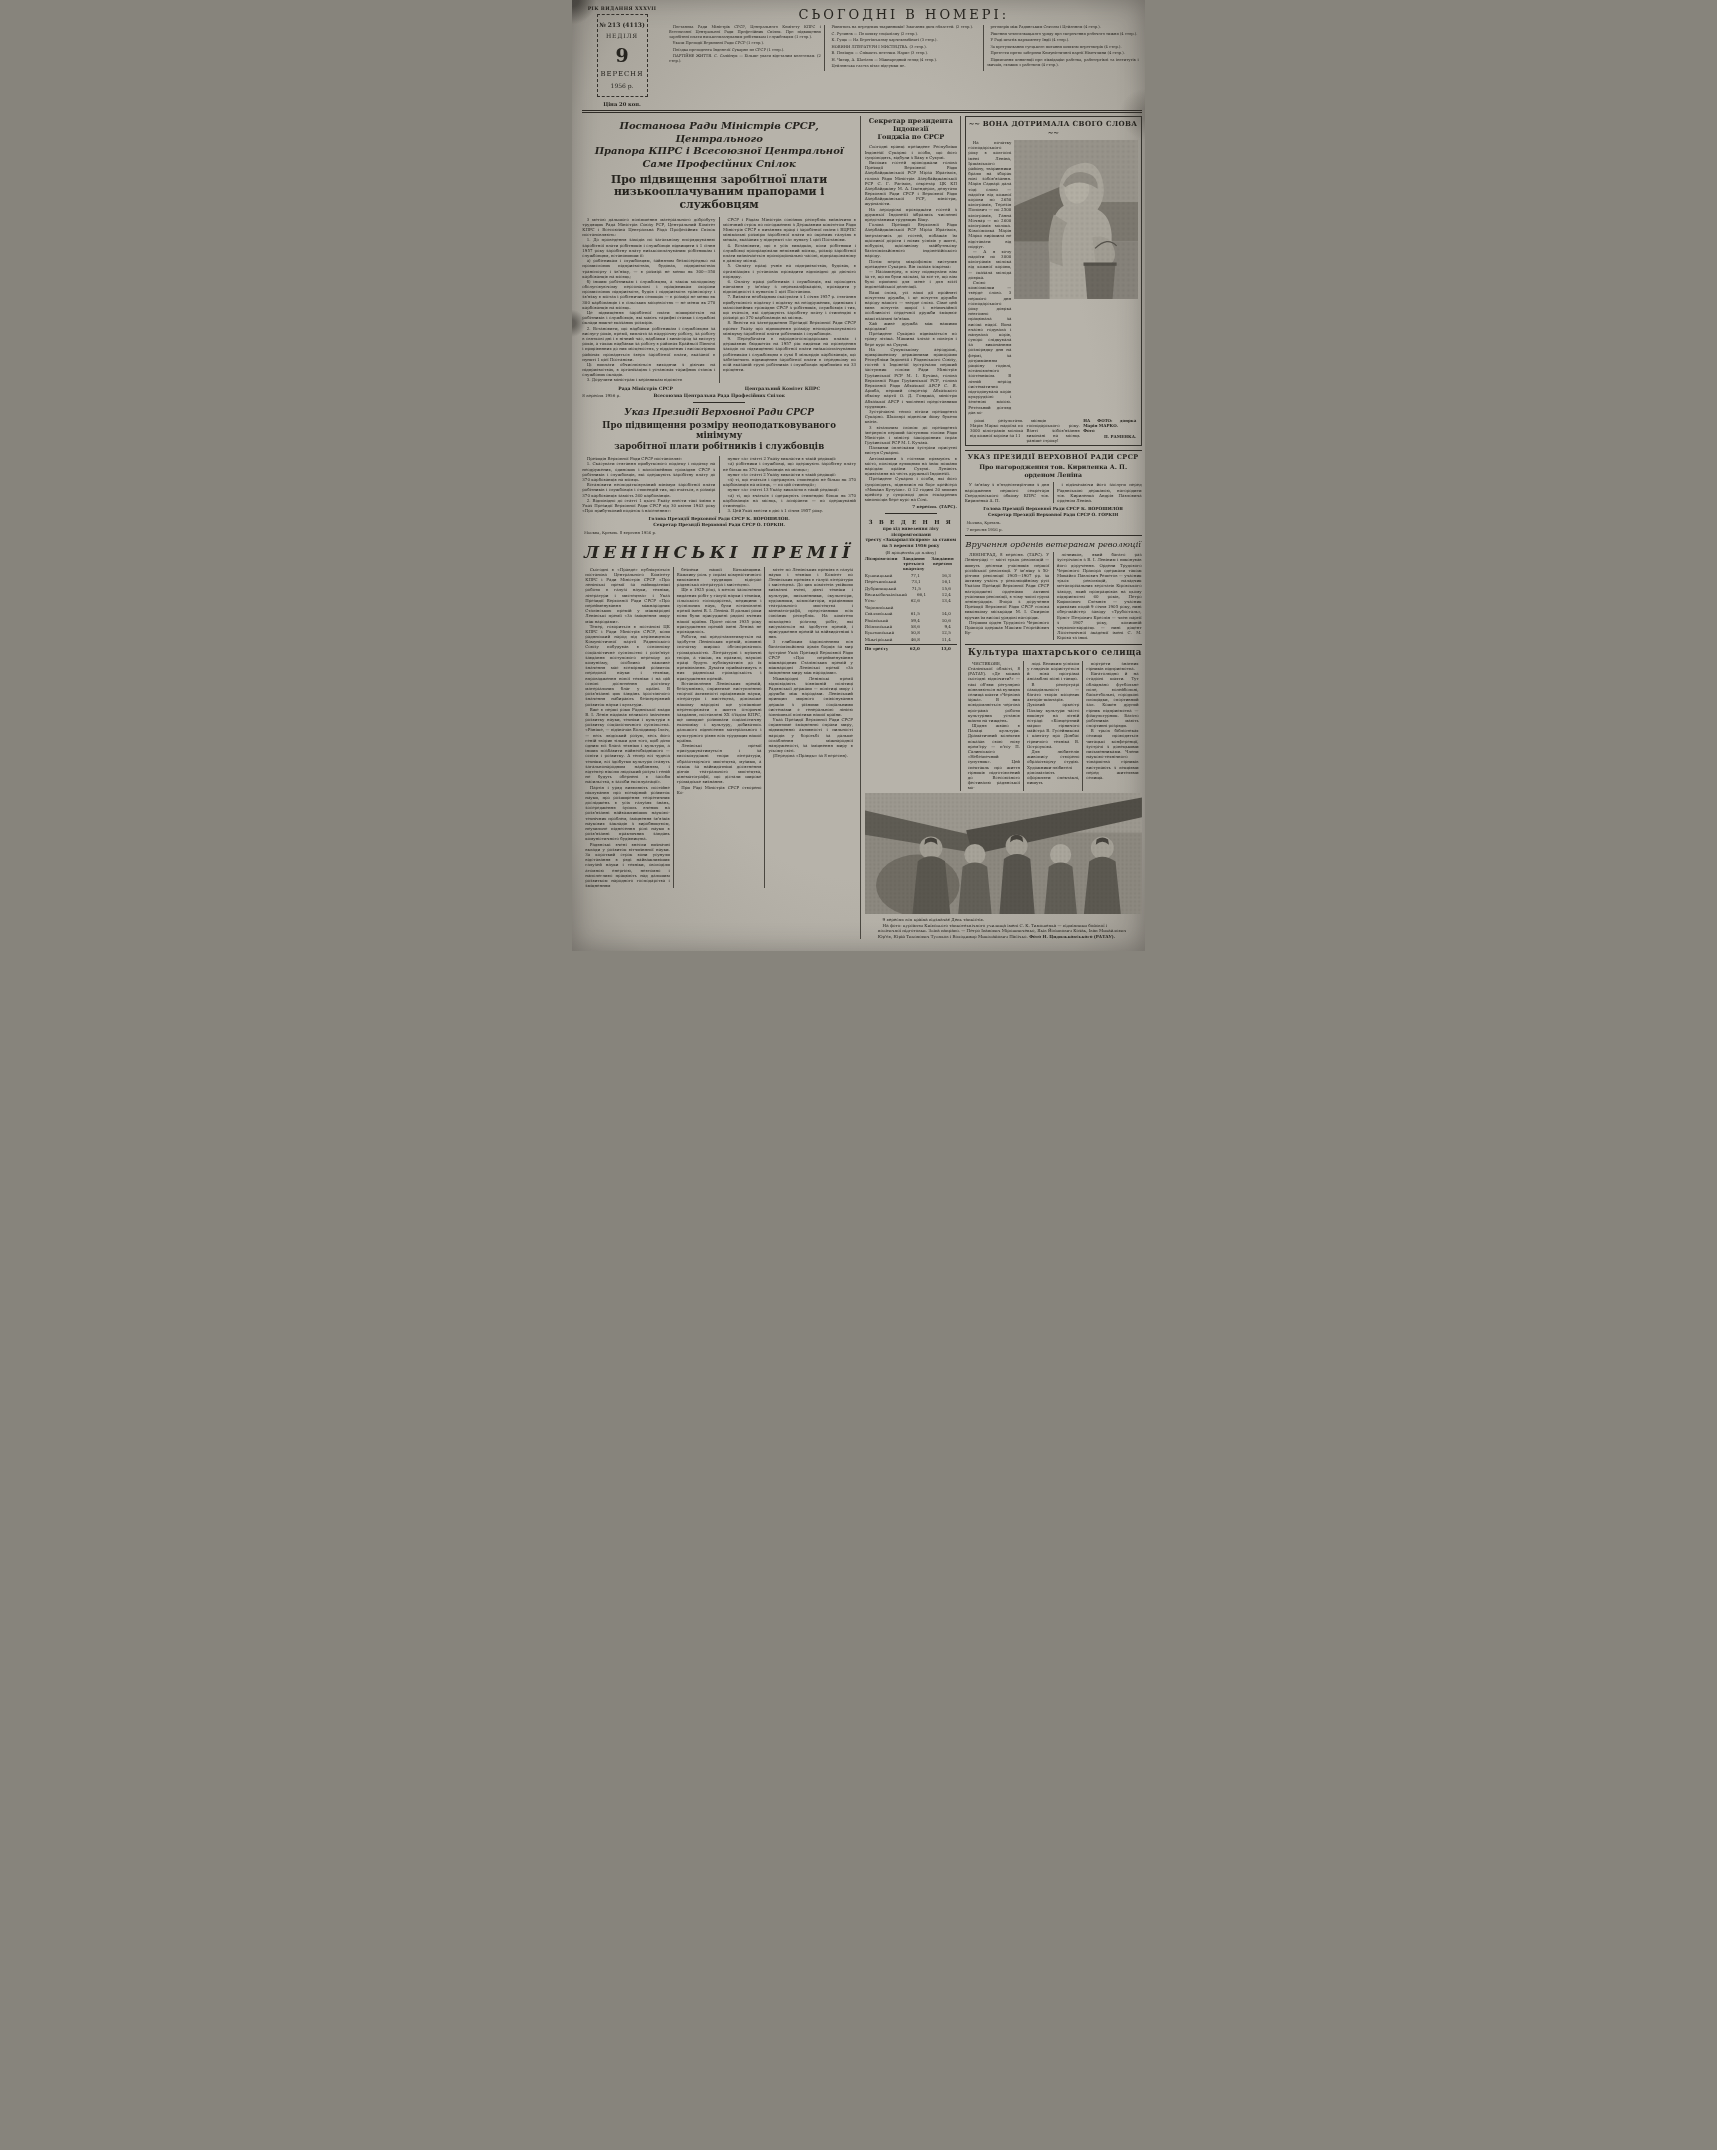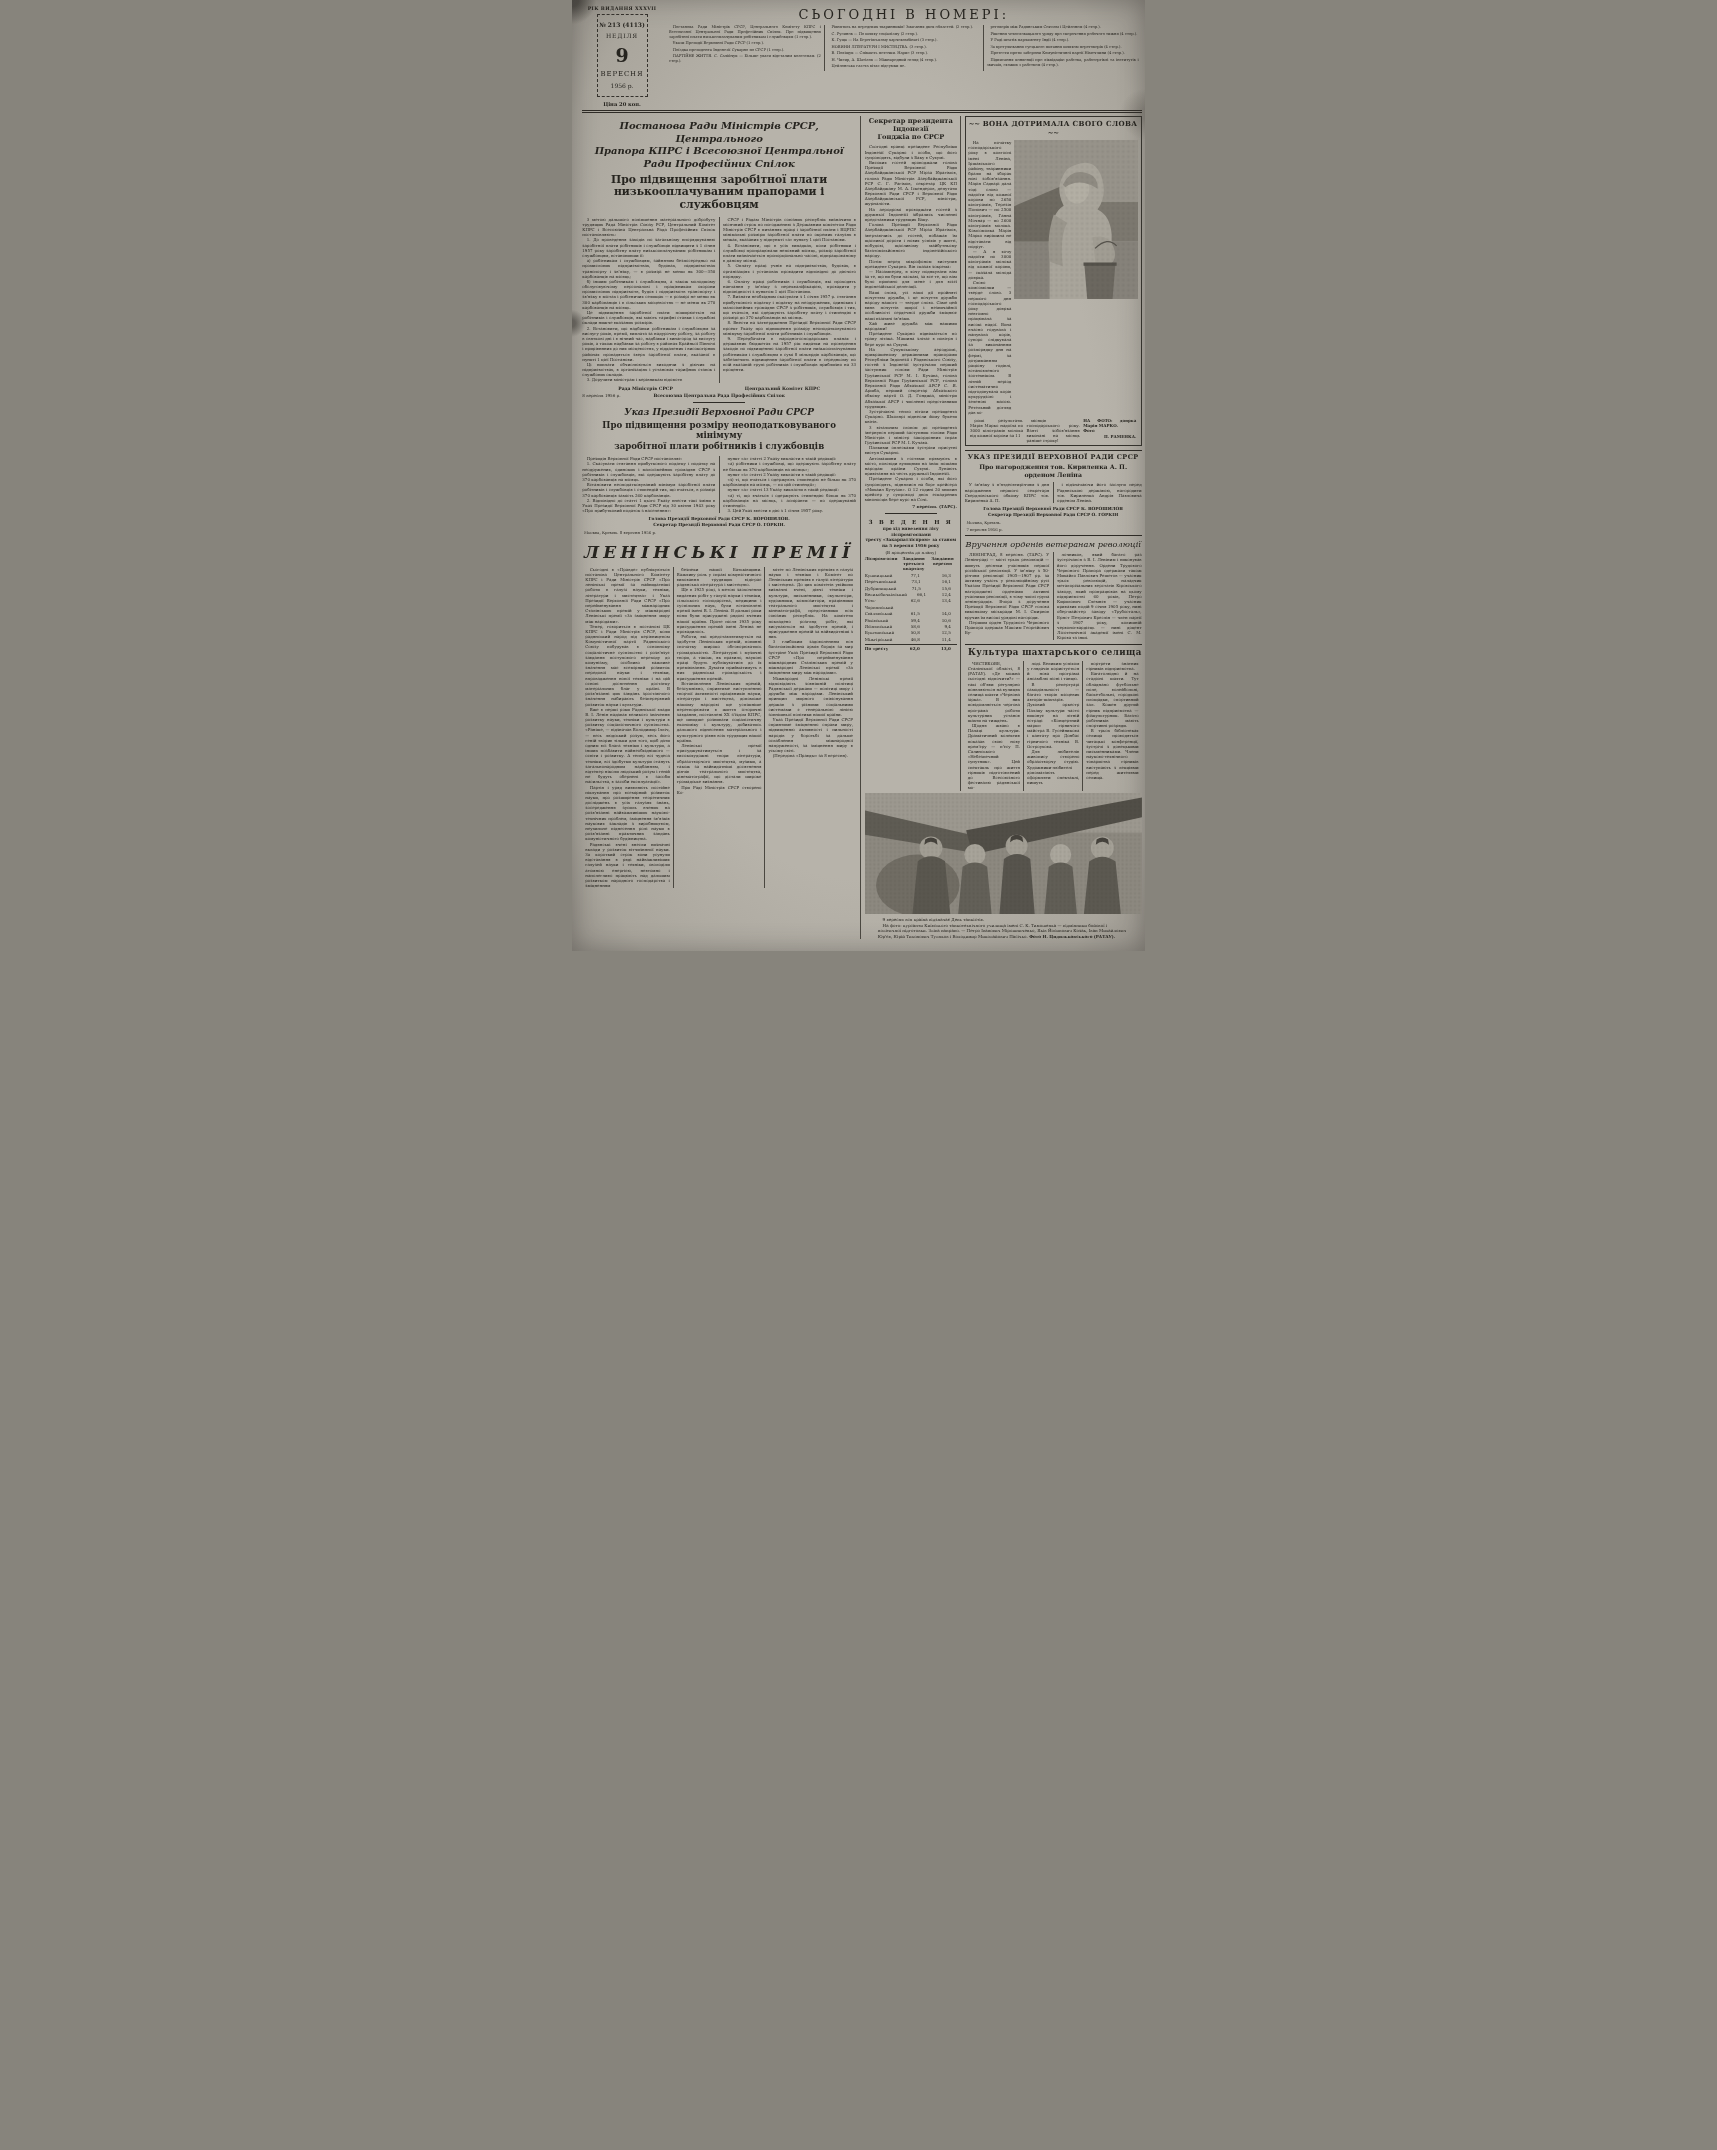--- a/index.html
+++ b/index.html
@@ -153,21 +153,21 @@
 
   <div class="main">
 
     <div class="gleft">
 
       <div>
         <div class="kicker">
 
         <div>Постанова Ради Міністрів СРСР, Центрального</div>
             <div>Прапора КПРС і Всесоюзної Центральної</div>
-            <div>Ради Професійних Спілок</div>
+            <div>Саме Професійних Спілок</div>
           </div>
         <div class="headline">
           <div>Про підвищення заробітної плати</div>
           <div>низькооплачуваним прапорами і службовцям</div>
         </div>
         <div class="twocol bodytx">
           <div>
 
           <p>З метою дальшого поліпшення матеріального добробуту трудящих Рада Міністрів Союзу РСР, Центральний Комітет КПРС і Всесоюзна Центральна Рада Професійних Спілок постановляють:</p>
               <p>1. До проведення заходів по загальному впорядкуванню заробітної плати робітників і службовців підвищити з 1 січня 1957 року заробітну плату низькооплачуваним робітникам і службовцям, встановивши її:</p>

